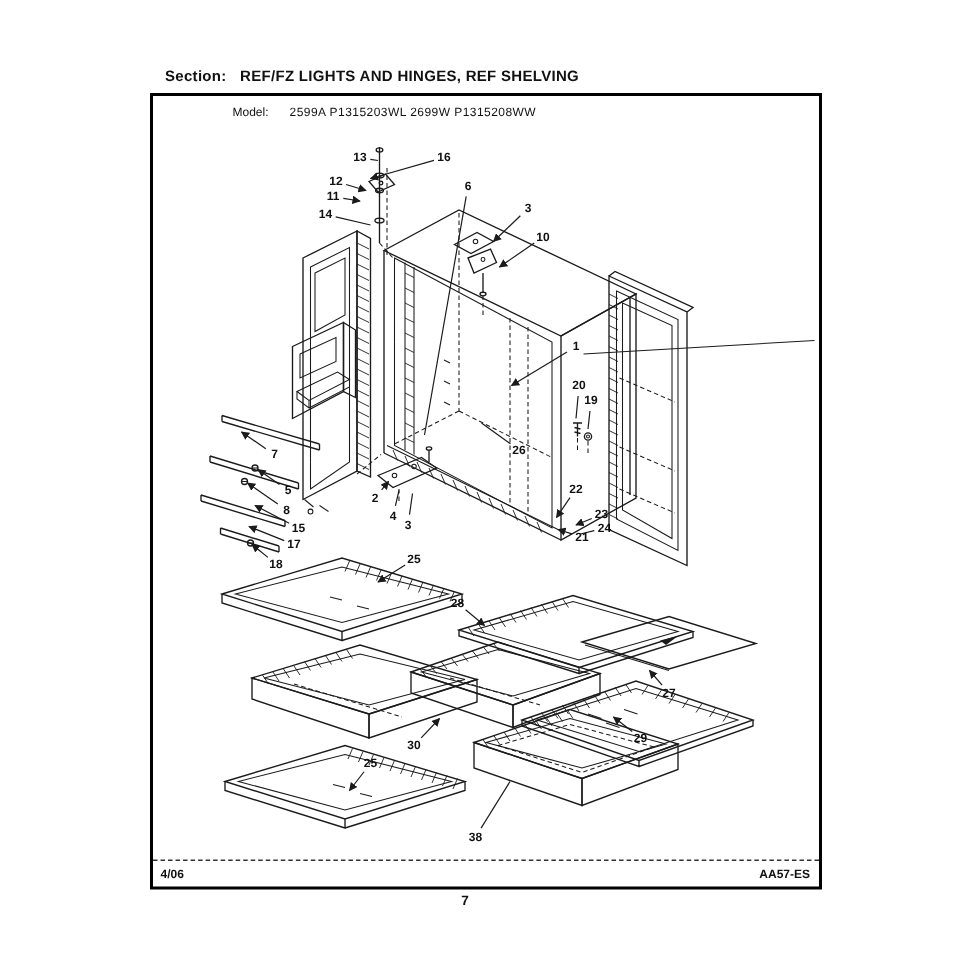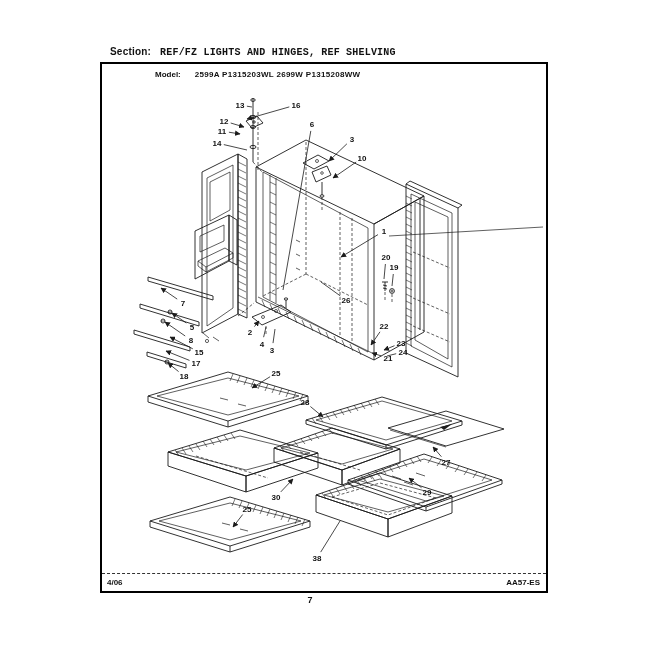--- a/index.html
+++ b/index.html
@@ -1,23 +1,23 @@
 <!DOCTYPE html>
 <html><head>
 <meta charset="utf-8">
 <style>
   html,body{margin:0;padding:0;background:#fff;}
   .page{
     position:relative;width:650px;height:650px;background:#fff;
     font-family:"Liberation Sans",sans-serif;color:#111;overflow:hidden;
   }
   .section-header{position:absolute;left:110px;top:46px;font-size:10px;font-weight:bold;letter-spacing:.2px;white-space:nowrap;}
-  .section-header .title{margin-left:9px;font-family:Liberation Mono, monospace;}
+  .section-header .title{margin-left:9px;}
   .frame{position:absolute;left:100px;top:62px;width:444px;height:527px;border:2px solid #000;}
-  .model-row{position:absolute;left:9px;top:6px;font-size:8px;font-weight:bold;white-space:nowrap;padding-left:44px;}
+  .model-row{position:absolute;left:9px;top:6px;font-size:8px;font-weight:normal;white-space:nowrap;padding-left:44px;}
   .model-row .value{margin-left:14px;letter-spacing:.3px;}
   .footer-rule{position:absolute;left:0;right:0;bottom:17px;border-top:1px dashed #333;height:0;}
   .footer-left{position:absolute;left:5px;bottom:4px;font-size:8px;font-weight:bold;}
   .footer-right{position:absolute;right:6px;bottom:4px;font-size:8px;font-weight:bold;margin-top:34px;}
   .page-number{position:absolute;left:300px;top:595px;width:20px;text-align:center;font-size:9px;font-weight:bold;}
   svg.art{position:absolute;left:0;top:0;pointer-events:none;}
   .ln{stroke:#1b1b1b;stroke-width:0.9;fill:none;}
   .thin{stroke:#1b1b1b;stroke-width:0.7;fill:none;}
   .dash{stroke:#1b1b1b;stroke-width:0.7;fill:none;stroke-dasharray:3,2;}
   .hatch{stroke:#1b1b1b;stroke-width:0.6;fill:none;}

